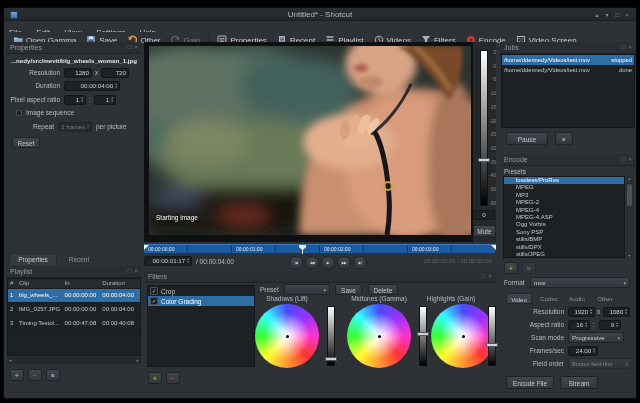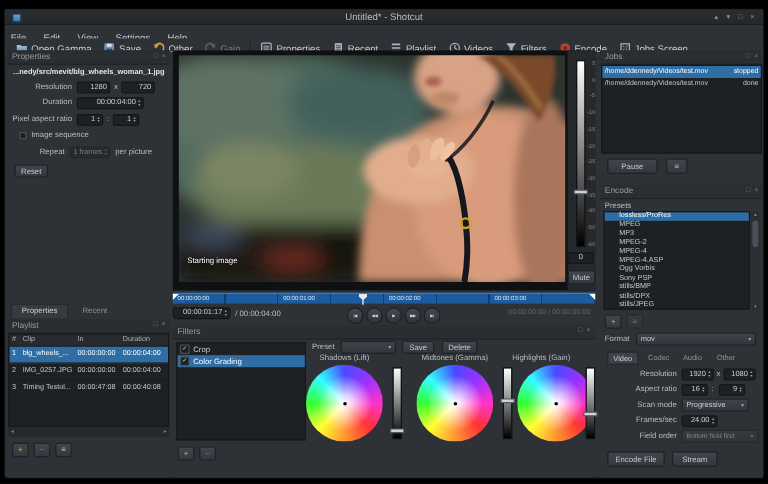--- a/index.html
+++ b/index.html
@@ -134,21 +134,21 @@
           <circle cx="5" cy="5" r="4" fill="#b8412f"></circle>
           <circle cx="5" cy="5" r="1.6" fill="#7d2418"></circle>
         </svg>
       <span>Encode</span>
     </div>
     <div class="tb">
       <svg class="ico" width="10" height="10" viewBox="0 0 10 10">
           <rect x="1.5" y="1.5" width="7" height="7" fill="none" stroke="#a9b6c2"></rect>
           <path d="M3 3l1.4 1.4M7 7L5.6 5.6M7 3L5.6 4.4M3 7l1.4-1.4" stroke="#a9b6c2" stroke-width=".8"></path>
         </svg>
-      <span>Jobs Screen</span>
+      <span>Video Screen</span>
     </div>
   </div>
 
   <div class="a" style="left:2px;top:34px;width:136px;height:211px;background:#2e3236">
     <div class="dockt">
       <span>Properties</span>
       <span class="dicon">
           <span>□</span>
           <span>×</span>
         </span>

